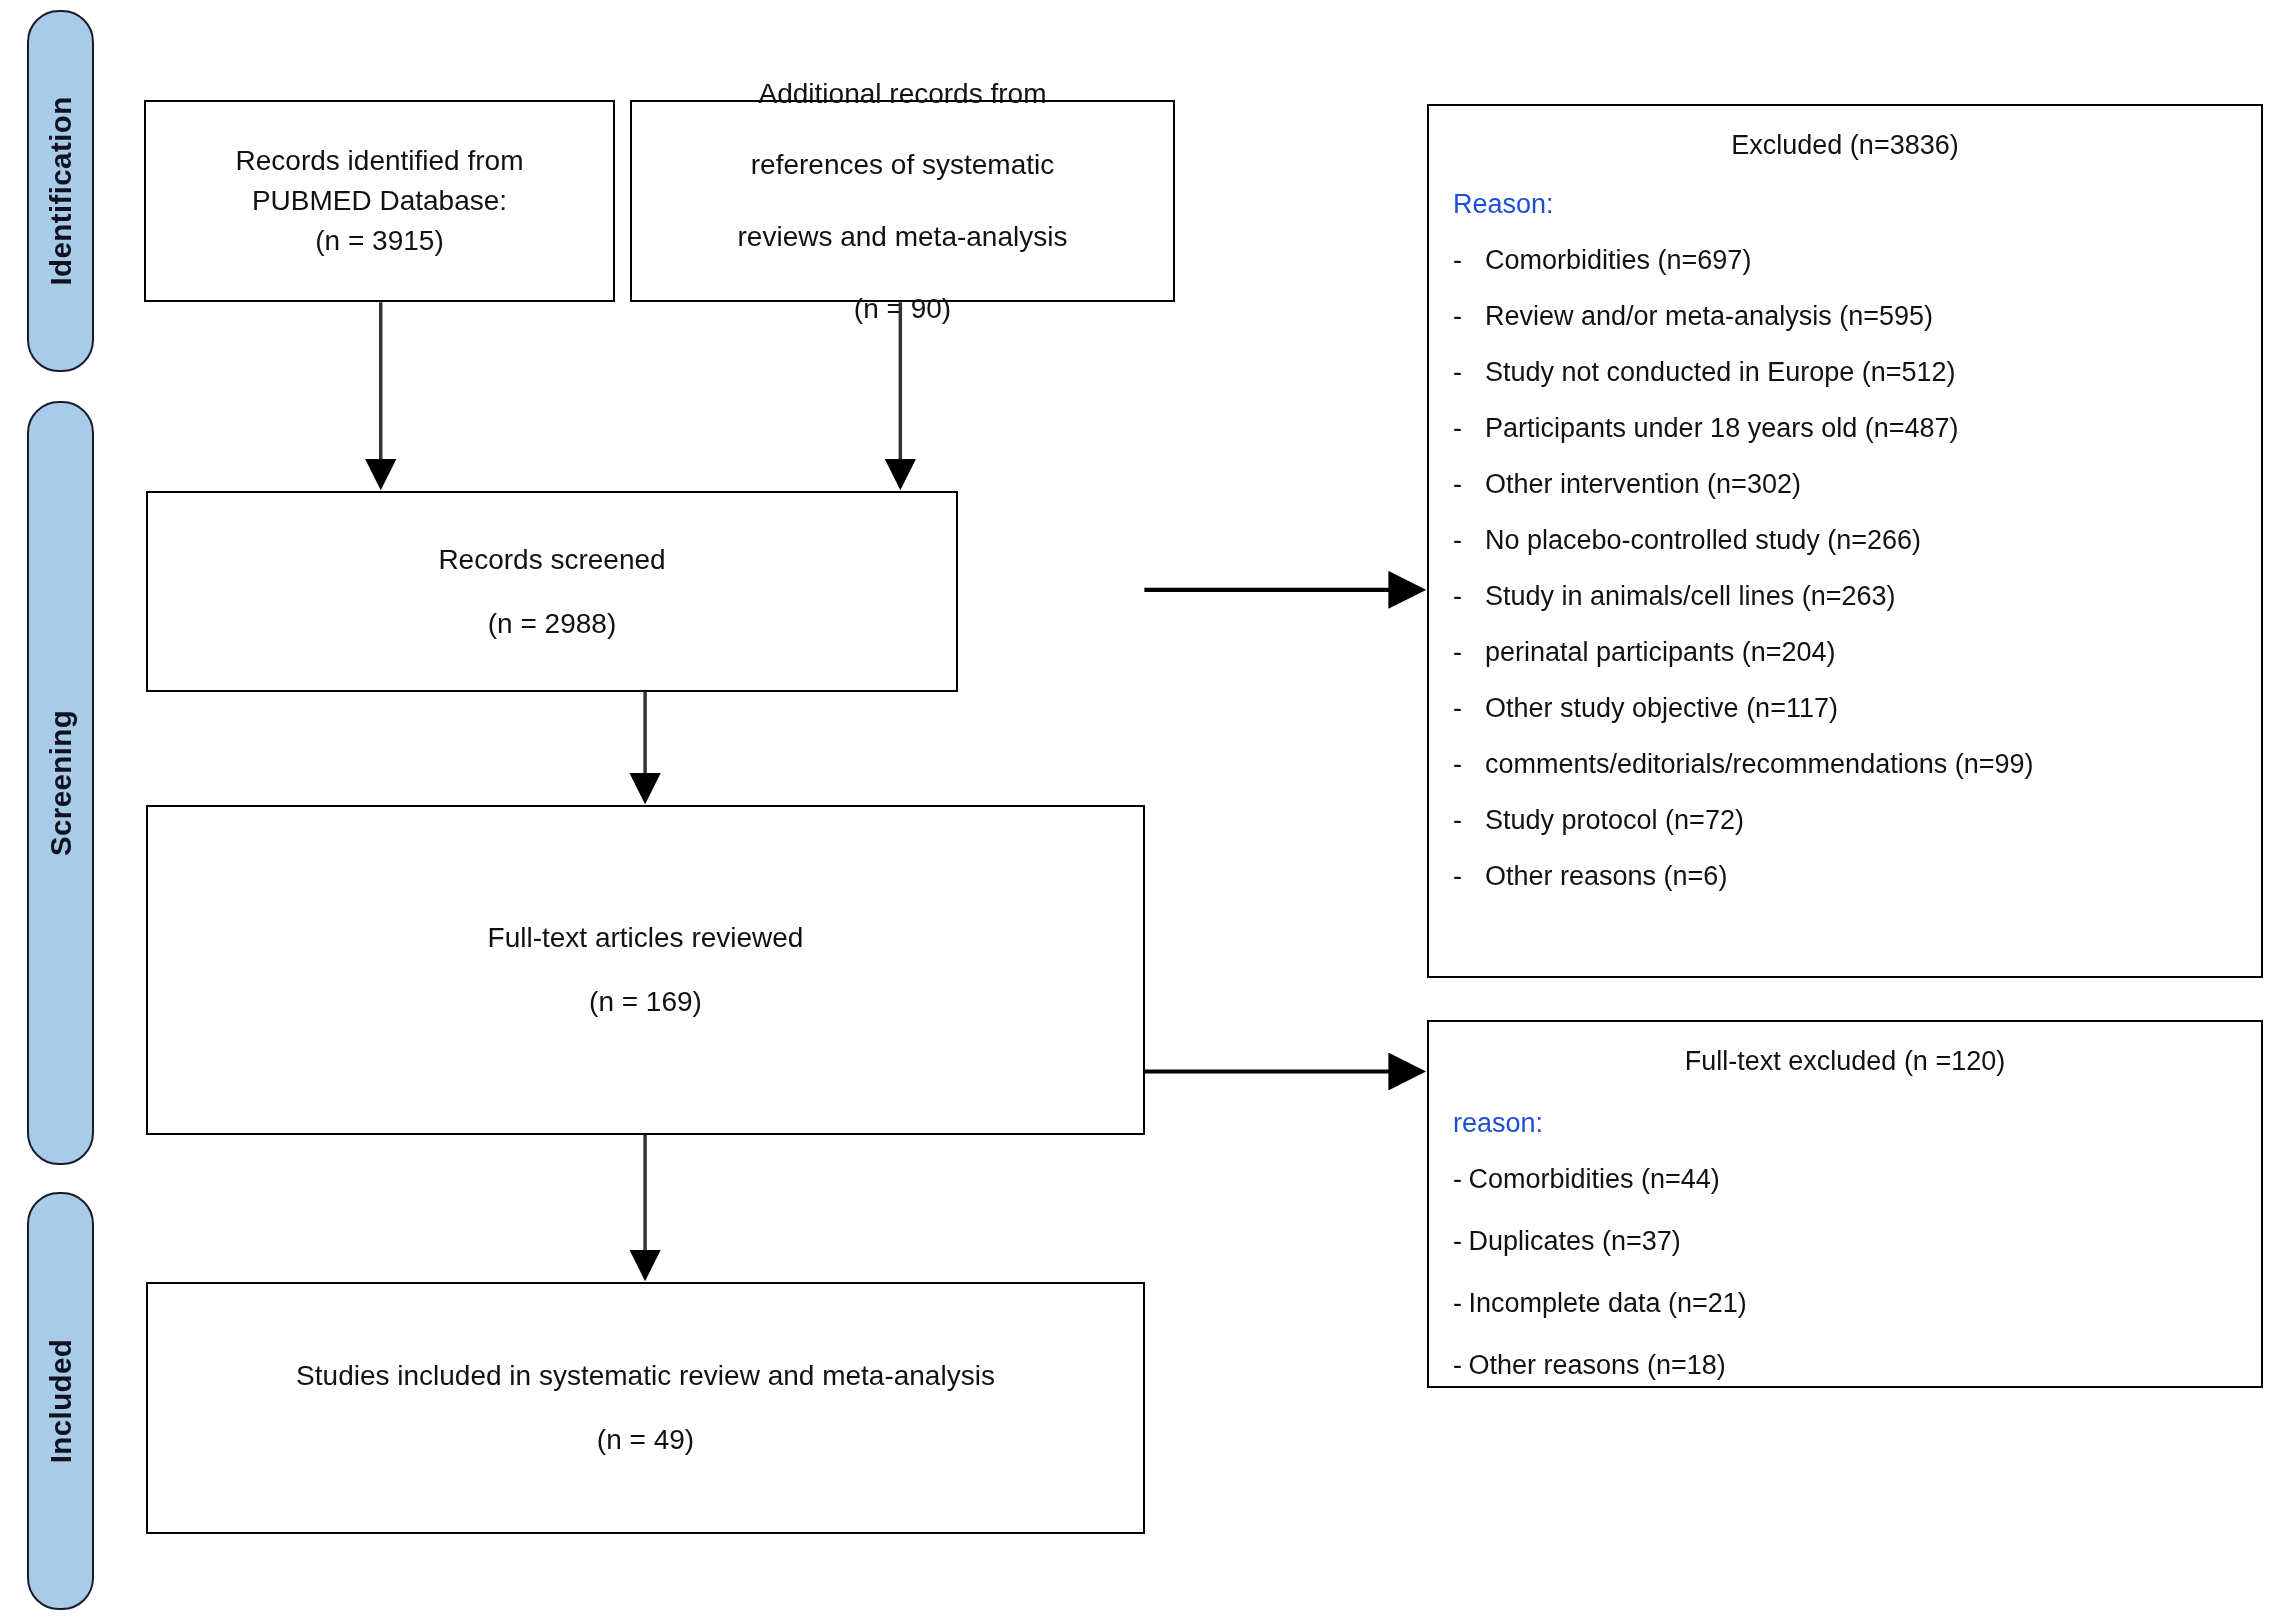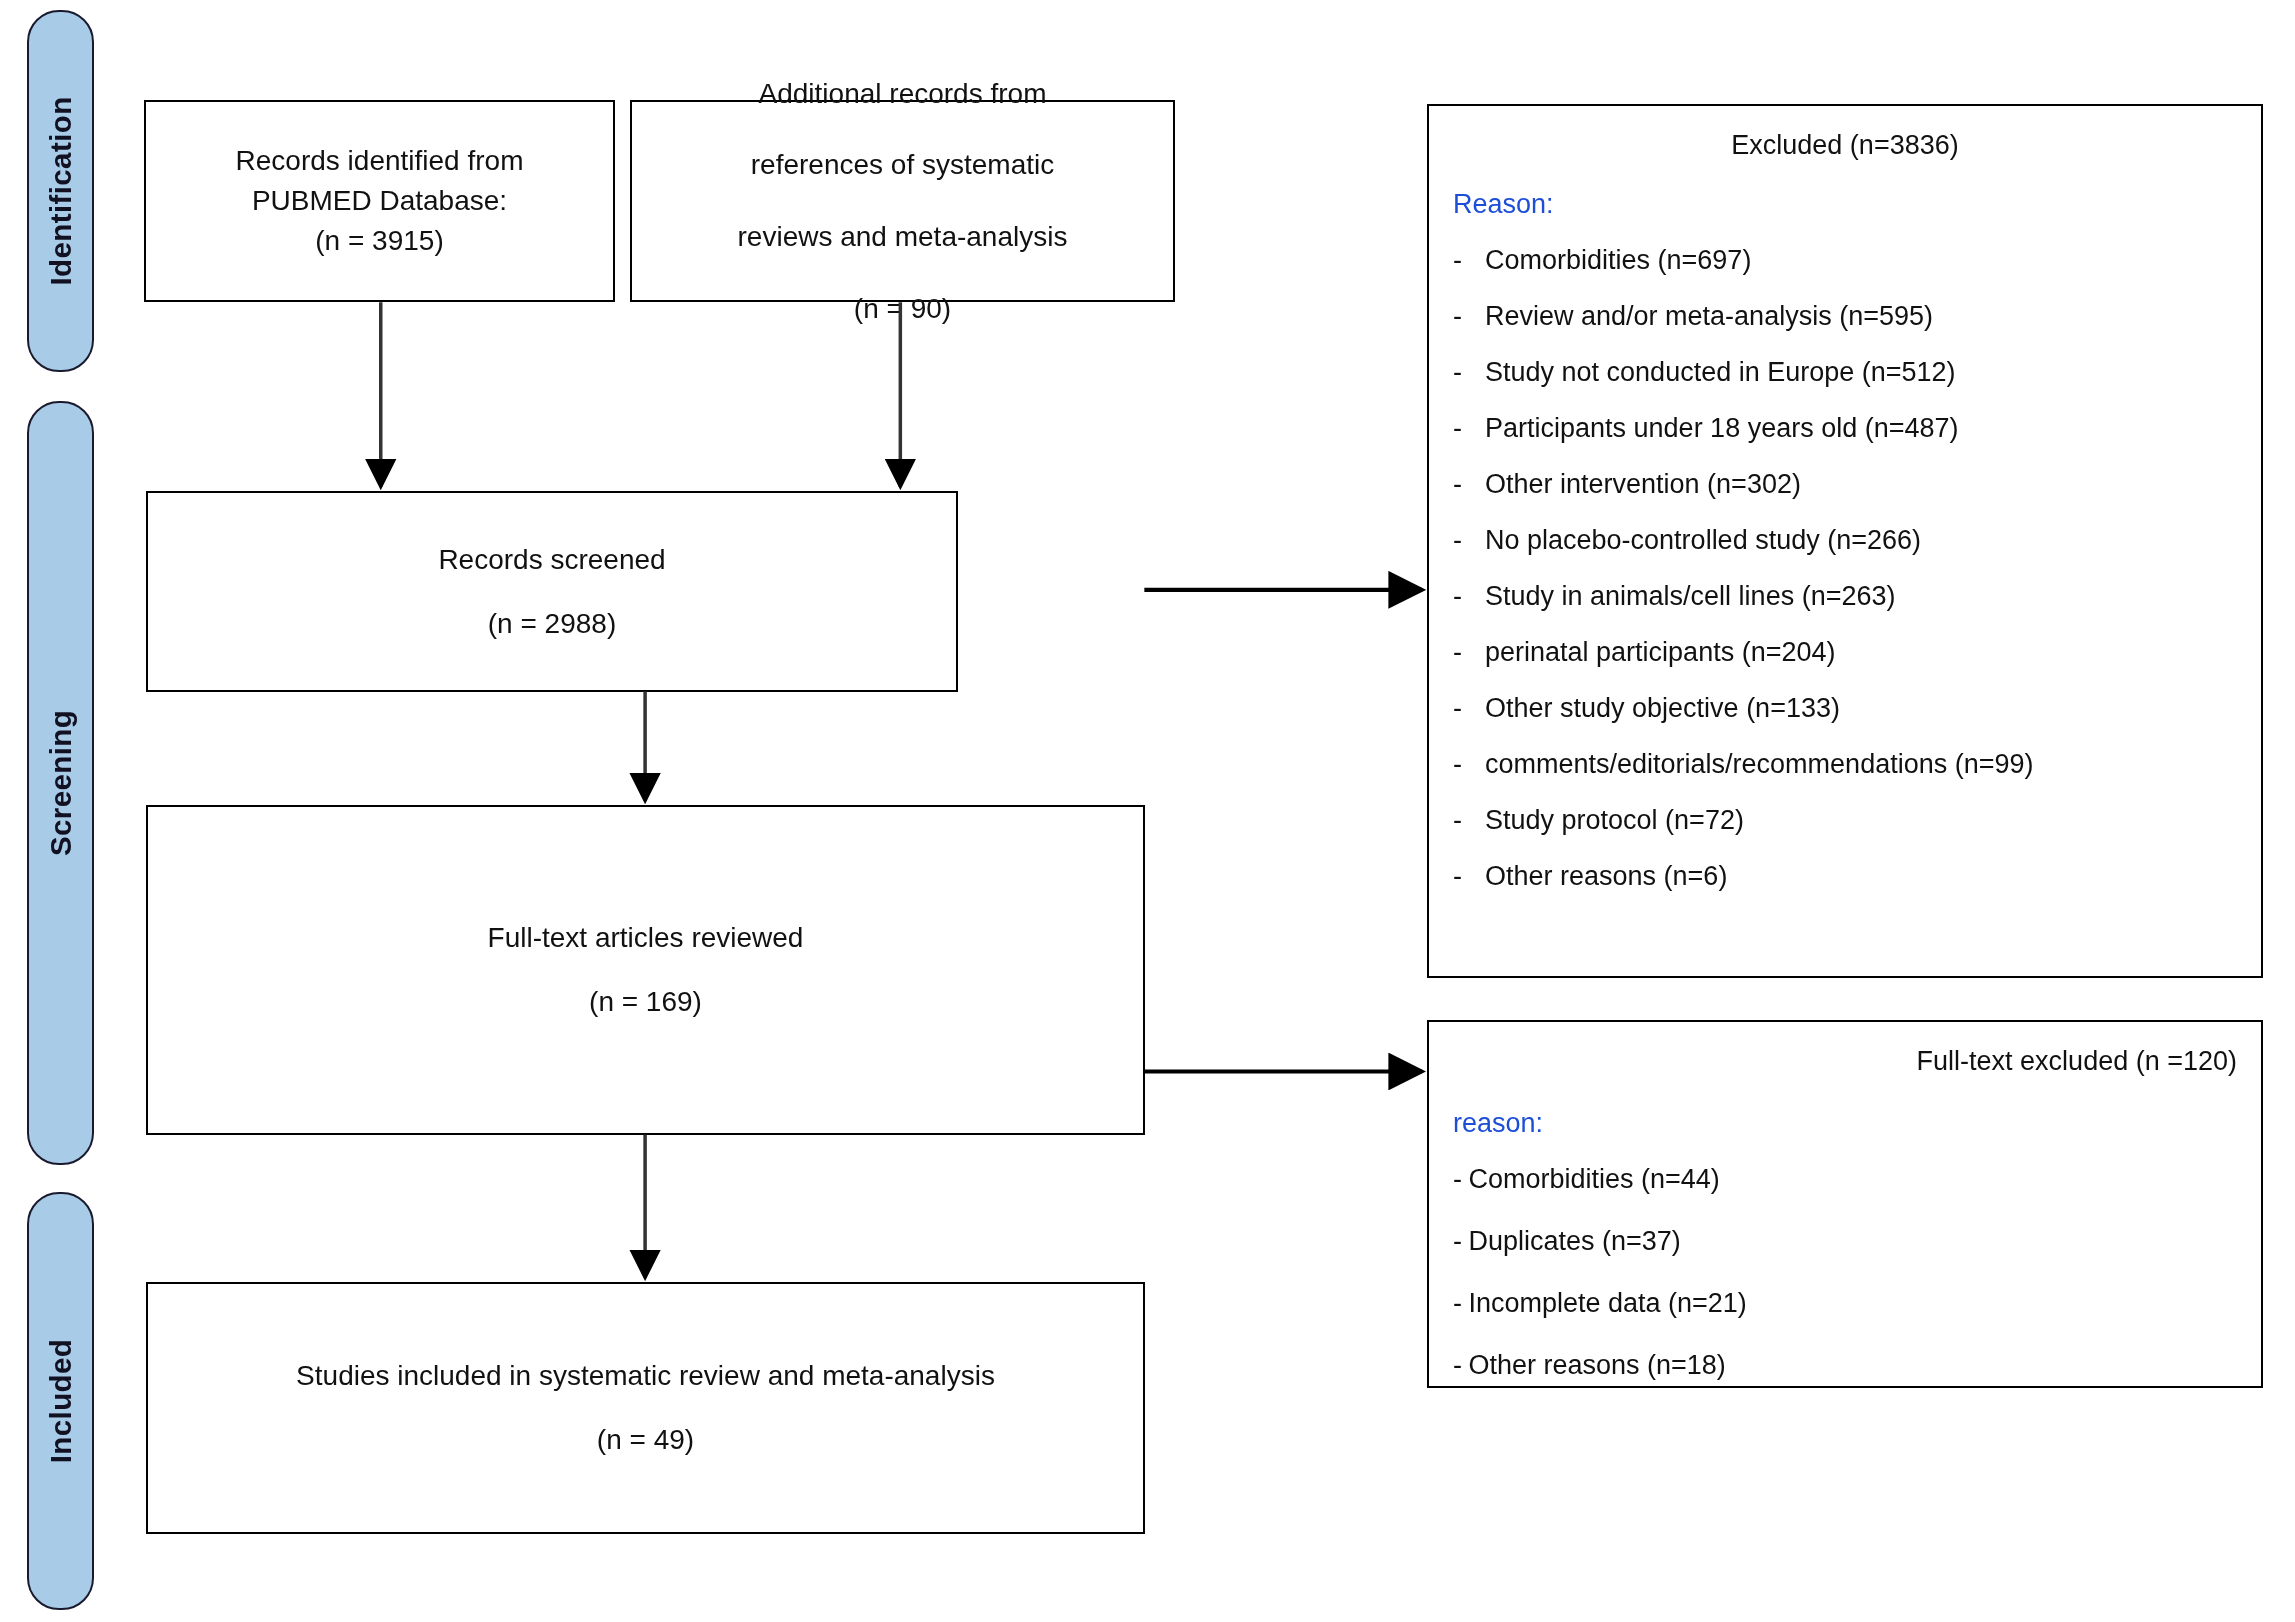--- a/index.html
+++ b/index.html
@@ -92,21 +92,21 @@
     align-items: flex-start;
     margin-bottom: 25px;
     white-space: nowrap;
   }
   .panel .reason-item:last-child { margin-bottom: 0; }
   .panel .reason-dash {
     display: inline-block;
     width: 32px;
     flex: 0 0 32px;
   }
-  .panel.tight .panel-title { text-align: right; margin-bottom: 31px; }
+  .panel.tight .panel-title { text-align: center; margin-bottom: 31px; }
   .panel.tight .reason-item { margin-bottom: 31px; }
   .panel.tight .reason-dash { width: 15.4px; flex: 0 0 15.4px; }
 
   
   .conn {
     position: absolute;
   }
   .conn svg { display: block; overflow: visible; }
 </style>
 </head>
@@ -185,21 +185,21 @@
       <li class="reason-item">
         <span class="reason-dash">-</span>
         <span>Study in animals/cell lines (n=263)</span>
       </li>
       <li class="reason-item">
         <span class="reason-dash">-</span>
         <span>perinatal participants (n=204)</span>
       </li>
       <li class="reason-item">
         <span class="reason-dash">-</span>
-        <span>Other study objective (n=133)</span>
+        <span>Other study objective (n=117)</span>
       </li>
       <li class="reason-item">
         <span class="reason-dash">-</span>
         <span>comments/editorials/recommendations (n=99)</span>
       </li>
       <li class="reason-item">
         <span class="reason-dash">-</span>
         <span>Study protocol (n=72)</span>
       </li>
       <li class="reason-item">

